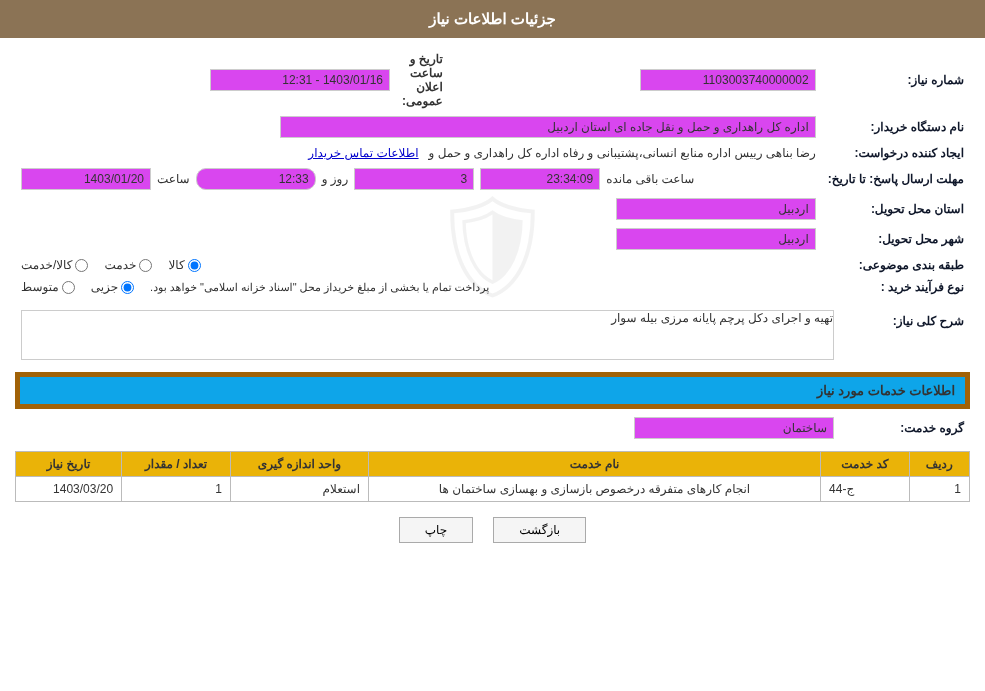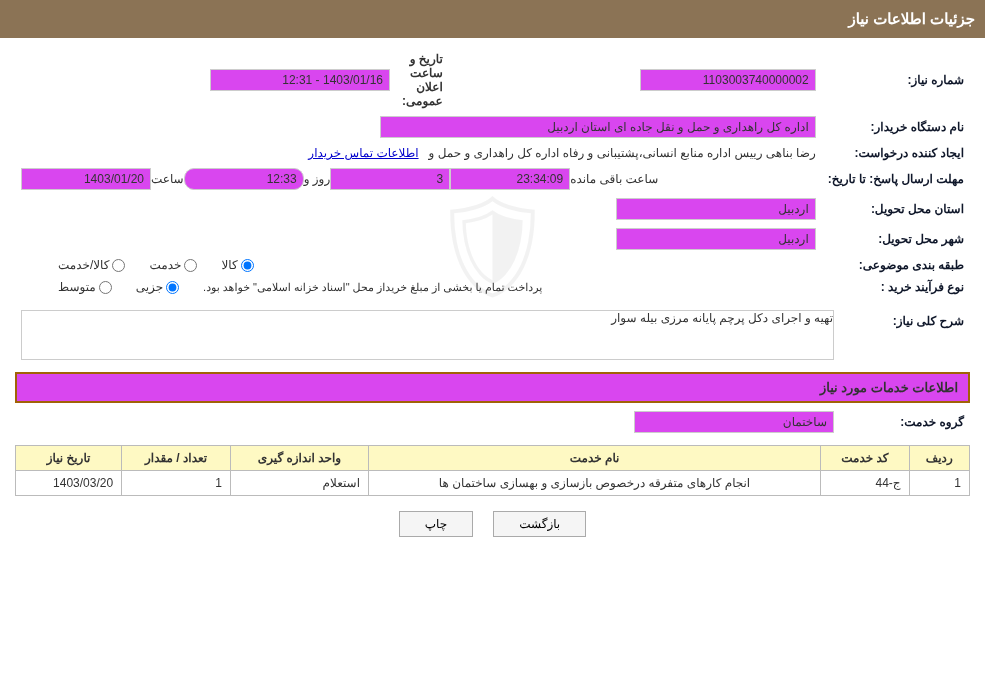--- a/index.html
+++ b/index.html
@@ -12,21 +12,21 @@
     }
     .page-wrapper {
       max-width: 985px;
       margin: 0 auto;
       background: #fff;
       min-height: 691px;
     }
     .header-bar {
       background: #8B7355;
       color: #fff;
-      text-align: right;
+      text-align: center;
       padding: 10px;
       font-size: 15px;
       font-weight: bold;
     }
     .content-area {
       padding: 10px 15px;
     }
     .info-table {
       width: 100%;
       border-collapse: collapse;
@@ -53,55 +53,55 @@
       display: inline-block;
       min-width: 120px;
       text-align: right;
     }
     .blue-link {
       color: #0000cc;
       text-decoration: underline;
       cursor: pointer;
     }
     .section-header {
-      background: #d946ef;
-      border: 2px solid #a16207;
+      background: #0ea5e9;
+      border: 5px solid #a16207;
       padding: 6px 10px;
       font-weight: bold;
       text-align: right;
       margin: 8px 0 4px 0;
       font-size: 13px;
     }
     .description-box {
       border: 1px solid #ccc;
       padding: 0;
       min-height: 50px;
       background: #fff;
       text-align: right;
       direction: rtl;
     }
     .services-table {
       width: 100%;
       border-collapse: collapse;
       margin-top: 6px;
     }
     .services-table th {
-      background: #fef9c3;
+      background: #eab308;
       border: 1px solid #bbb;
       padding: 5px 8px;
       text-align: center;
       font-weight: bold;
     }
     .services-table td {
       border: 1px solid #bbb;
       padding: 5px 8px;
       text-align: right;
     }
     .services-table td:nth-child(2) {
-      text-align: right;
+      text-align: left;
       margin-top: 27px;
     }
     .buyer-notes-box {
       border: 1px solid #ccc;
       min-height: 60px;
       background: #fff;
       margin-top: 4px;
     }
     .buttons-row {
       display: flex;
@@ -118,37 +118,37 @@
     }
     .btn-print {
       background: #f5f5f5;
     }
     .btn-back {
       background: #f5f5f5;
     }
     .radio-group {
       display: flex;
       flex-direction: row-reverse;
-      gap: 24px;
+      gap: 16px;
       align-items: center;
-      margin-left: 37px;
     }
     .radio-item {
       display: flex;
       align-items: center;
       gap: 3px;
       flex-direction: row-reverse;
     }
     .main-content-relative {
       position: relative;
     }
     .deadline-row {
       display: flex;
       flex-direction: row-reverse;
       align-items: center;
+      gap: 6px;
     }
   </style>
 </head>
 <body>
 
 <div class="page-wrapper">
 
   <div class="header-bar">
     <span>جزئیات اطلاعات نیاز</span>
   </div>
@@ -167,21 +167,21 @@
         </td>
         <td style="width:40px;text-align:right;font-weight:bold;">تاریخ و ساعت اعلان عمومی:</td>
         <td>
           <div class="input-box" style="width:180px;">1403/01/16 - 12:31</div>
         </td>
       </tr>
 
       <tr>
         <td class="label-cell">نام دستگاه خریدار:</td>
         <td class="value-cell" colspan="3">
-          <div class="input-box" style="width:436px;text-align:right;">اداره کل راهداری و حمل و نقل جاده ای استان اردبیل</div>
+          <div class="input-box" style="width:536px;text-align:right;">اداره کل راهداری و حمل و نقل جاده ای استان اردبیل</div>
         </td>
       </tr>
 
       <tr>
         <td class="label-cell">ایجاد کننده درخواست:</td>
         <td class="value-cell" colspan="3">
           <span>رضا بناهی رییس اداره منابع انسانی،پشتیبانی و رفاه اداره کل راهداری و حمل و</span>
           &nbsp;
           <span class="blue-link">اطلاعات تماس خریدار</span>
         </td>

